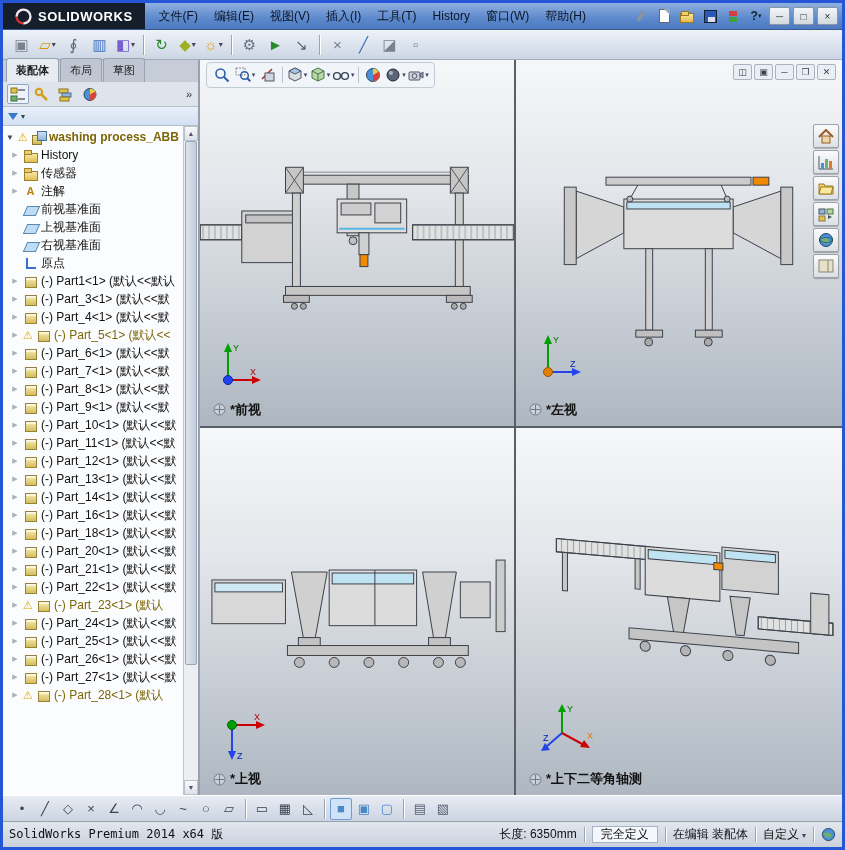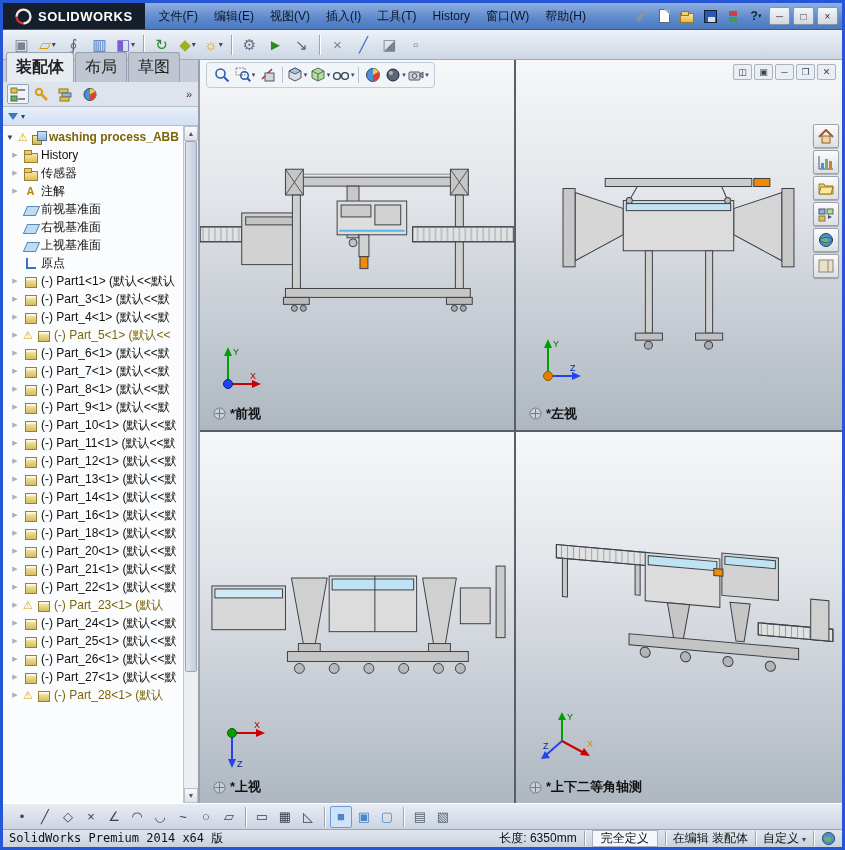--- a/index.html
+++ b/index.html
@@ -29,21 +29,21 @@
   .toolbar{height:30px;background:linear-gradient(#eef2f8,#ccd6e4);border-bottom:1px solid #a0aab8;display:flex;align-items:center;padding:0 6px;gap:1px;flex:none}
   .tb-btn{min-width:25px;height:25px;display:flex;align-items:center;justify-content:center;border:1px solid transparent;border-radius:2px}
   .tb-btn .glyph{font-size:15px;line-height:1}
   .tb-btn .dd{font-size:8px;color:#445;margin-left:1px}
   .tb-sep{width:1px;height:20px;background:#9aa4b2;box-shadow:1px 0 0 #fff;margin:0 4px}
 
   
   .main{flex:1;display:flex;min-height:0}
   .panel{width:197px;flex:none;display:flex;flex-direction:column;background:#dde3ec;border-right:2px solid #96a0ae}
   .tabs-row{height:22px;display:flex;align-items:flex-end;background:#c7cdd8;padding:2px 0 0 3px;gap:1px;flex:none}
-  .tab{padding:4px 9px;font-size:16px;background:#bfc6d1;border:1px solid #98a2b0;border-bottom:none;border-radius:3px 3px 0 0;color:#222}
+  .tab{padding:4px 9px;font-size:11px;background:#bfc6d1;border:1px solid #98a2b0;border-bottom:none;border-radius:3px 3px 0 0;color:#222}
   .tab.active{background:#e7ebf2;font-weight:bold}
   .fm-row{height:25px;background:#dfe4ec;border-bottom:1px solid #b6beca;display:flex;align-items:center;gap:2px;padding:0 4px;flex:none}
   .fm-btn{width:22px;height:20px;display:flex;align-items:center;justify-content:center;border:1px solid transparent;border-radius:2px}
   .fm-btn.active{background:#eef3fa;border-color:#8fa6c4}
   .fm-more{margin-left:auto;font-size:11px;color:#334;padding-right:2px}
   .filter-row{height:19px;background:linear-gradient(#e8f0fa,#d2e0f2);border-bottom:1px solid #b6beca;display:flex;align-items:center;padding:0 5px;gap:3px;flex:none}
   .funnel{width:0;height:0;border-left:5px solid transparent;border-right:5px solid transparent;border-top:7px solid #3a78c8}
   .filter-dd{font-size:8px;color:#345}
   .tree-wrap{flex:1;display:flex;min-height:0;background:#fbfcfe}
   .tree{flex:1;overflow:hidden;padding-top:2px}
@@ -85,21 +85,21 @@
   .doc-ctl{position:absolute;top:4px;right:6px;display:flex;gap:2px;z-index:3}
   .doc-btn{width:19px;height:16px;background:rgba(232,236,242,.8);border:1px solid #a8b2c0;border-radius:2px;font-size:9px;color:#344;display:flex;align-items:center;justify-content:center}
   .side-bar{position:absolute;top:64px;right:2px;width:27px;display:flex;flex-direction:column;gap:2px;z-index:3}
   .side-btn{width:26px;height:24px;background:linear-gradient(#fbfbfc,#dcdfe4);border:1px solid #9aa2ae;border-radius:2px;display:flex;align-items:center;justify-content:center;box-shadow:0 1px 1px rgba(0,0,0,.25)}
 
   
   .sketchbar{height:26px;background:linear-gradient(#e8ecf3,#ccd4e2);border-top:1px solid #fff;display:flex;align-items:center;padding:0 8px;gap:1px;flex:none}
   .sk-btn{min-width:22px;height:22px;display:flex;align-items:center;justify-content:center;border:1px solid transparent;border-radius:2px}
   .sk-btn .glyph{font-size:13px;line-height:1}
   .sk-btn.pressed{background:#cfe2f7;border-color:#6f9cd0}
-  .statusbar{height:18px;background:linear-gradient(#e2e7ee,#c9d1dc);border-top:1px solid #98a2b0;display:flex;align-items:center;font-size:12px;color:#111;padding:0 6px;flex:none}
+  .statusbar{height:26px;background:linear-gradient(#e2e7ee,#c9d1dc);border-top:1px solid #98a2b0;display:flex;align-items:center;font-size:12px;color:#111;padding:0 6px;flex:none}
   .st-app{font-family:"DejaVu Sans Mono","Liberation Mono",monospace;font-size:12px}
   .st-right{margin-left:auto;display:flex;align-items:center}
   .st-sep{width:1px;height:15px;background:#9aa4b2;box-shadow:1px 0 0 #fff;margin:0 7px}
   .st-state{background:#f4f7fb;border:1px solid #a8b2c0;padding:0 8px;height:17px;display:flex;align-items:center}
   .st-dd{font-size:8px;color:#445;margin-left:3px}
 </style>
 </head>
 <body>
 
 <div class="window">
@@ -272,26 +272,26 @@
               <span class="lbl">注解</span>
             </div>
             <div class="tree-row">
               <span class="expand"></span>
               <span class="ti ti-plane"></span>
               <span class="lbl">前视基准面</span>
             </div>
             <div class="tree-row">
               <span class="expand"></span>
               <span class="ti ti-plane"></span>
-              <span class="lbl">右视基准面</span>
+              <span class="lbl">上视基准面</span>
             </div>
             <div class="tree-row">
               <span class="expand"></span>
               <span class="ti ti-plane"></span>
-              <span class="lbl">上视基准面</span>
+              <span class="lbl">右视基准面</span>
             </div>
             <div class="tree-row">
               <span class="expand"></span>
               <span class="ti ti-origin"></span>
               <span class="lbl">原点</span>
             </div>
             <div class="tree-row">
               <span class="expand">▶</span>
               <span class="ti ti-part"></span>
               <span class="lbl">(-) Part1&lt;1&gt; (默认&lt;&lt;默认</span>

